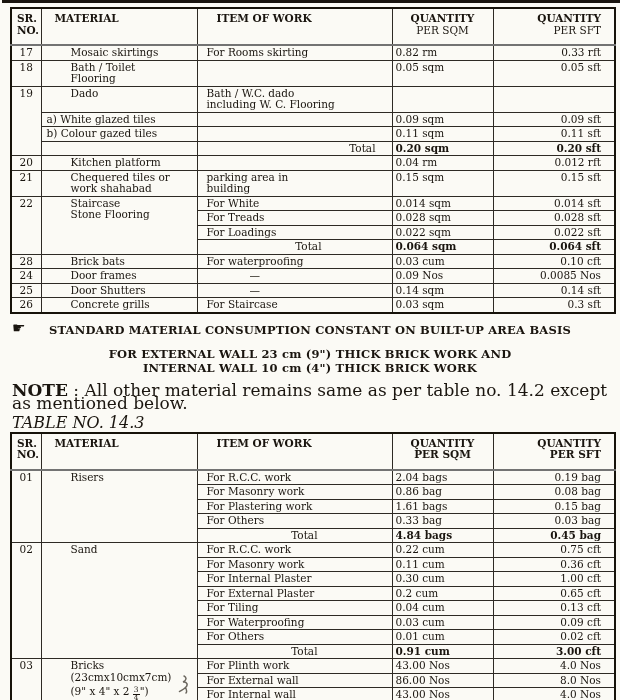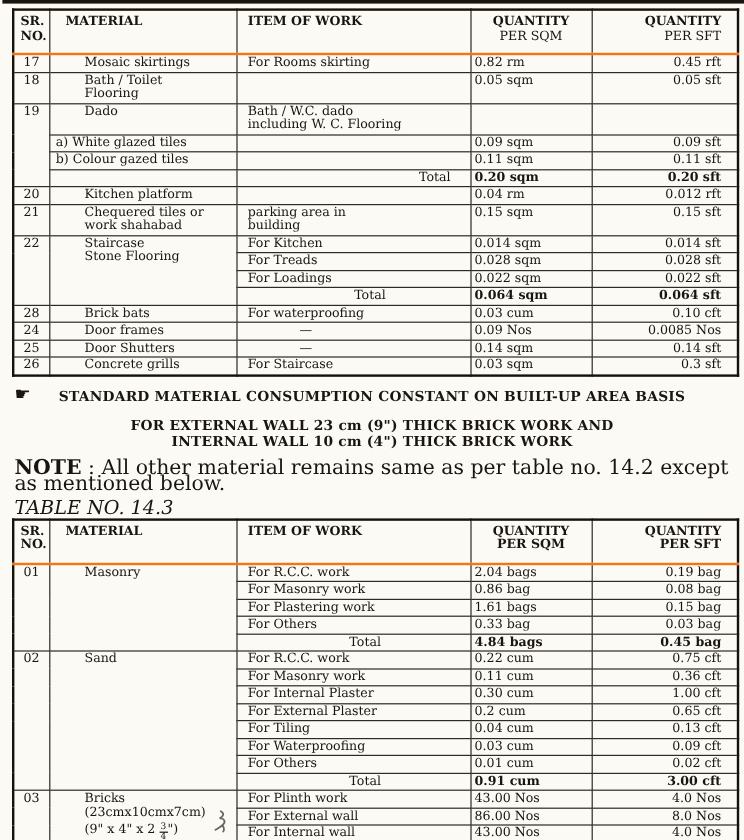--- a/index.html
+++ b/index.html
@@ -24,24 +24,24 @@
   #table2-slot table{margin-top:3px;}
   td{
     border:1px solid #2e2a24;
     vertical-align:top;
     font-size:10.5px;
     line-height:11.5px;
     padding:1px 3px 1px 3px;
     overflow:hidden;
   }
   thead td{height:30px;padding-top:4px;font-weight:bold;}
-  thead tr{border-bottom:2px solid #f97316;}
+  thead tr{border-bottom:2px solid #737373;}
   .hdr-sr{padding-left:5px;}
   .hdr-mat{padding-left:13px;}
-  .hdr-item{padding-left:9px;}
+  .hdr-item{padding-left:19px;}
   .hdr-sqm{text-align:center;}
   .hdr-sft{text-align:right;padding-right:13px;}
   .sub-normal{font-weight:normal;}
 
   td.sr{text-align:center;padding-left:0;padding-right:0;}
   td.material{padding-left:29px;}
   td.material.sub{padding-left:5px;}
   td.material div:nth-child(3){margin-top:3px;}
   td.item{padding-left:9px;}
   td.item.dash{padding-left:52px;}
@@ -98,21 +98,21 @@
         <tbody>
           <tr>
             <td class="sr" rowspan="1">17</td>
             <td class="material" rowspan="1">
               <div>Mosaic skirtings</div>
             </td>
             <td class="item">
               <div>For Rooms skirting</div>
             </td>
             <td class="sqm">0.82 rm</td>
-            <td class="sft">0.45 rft</td>
+            <td class="sft">0.33 rft</td>
           </tr>
           <tr>
             <td class="sr" rowspan="1">18</td>
             <td class="material" rowspan="1">
               <div>Bath / Toilet</div>
               <div>Flooring</div>
             </td>
             <td class="item"></td>
             <td class="sqm">0.05 sqm</td>
             <td class="sft">0.05 sft</td>
@@ -169,21 +169,21 @@
             <td class="sqm">0.15 sqm</td>
             <td class="sft">0.15 sft</td>
           </tr>
           <tr>
             <td class="sr" rowspan="4">22</td>
             <td class="material" rowspan="4">
               <div>Staircase</div>
               <div>Stone Flooring</div>
             </td>
             <td class="item">
-              <div>For Kitchen</div>
+              <div>For White</div>
             </td>
             <td class="sqm">0.014 sqm</td>
             <td class="sft">0.014 sft</td>
           </tr>
           <tr>
             <td class="item">
               <div>For Treads</div>
             </td>
             <td class="sqm">0.028 sqm</td>
             <td class="sft">0.028 sft</td>
@@ -286,21 +286,21 @@
             <td class="hdr-sft">
               <div>QUANTITY</div>
               <div>PER SFT</div>
             </td>
           </tr>
         </thead>
         <tbody>
           <tr>
             <td class="sr" rowspan="5">01</td>
             <td class="material" rowspan="5">
-              <div>Masonry</div>
+              <div>Risers</div>
             </td>
             <td class="item">
               <div>For R.C.C. work</div>
             </td>
             <td class="sqm">2.04 bags</td>
             <td class="sft">0.19 bag</td>
           </tr>
           <tr>
             <td class="item">
               <div>For Masonry work</div>

